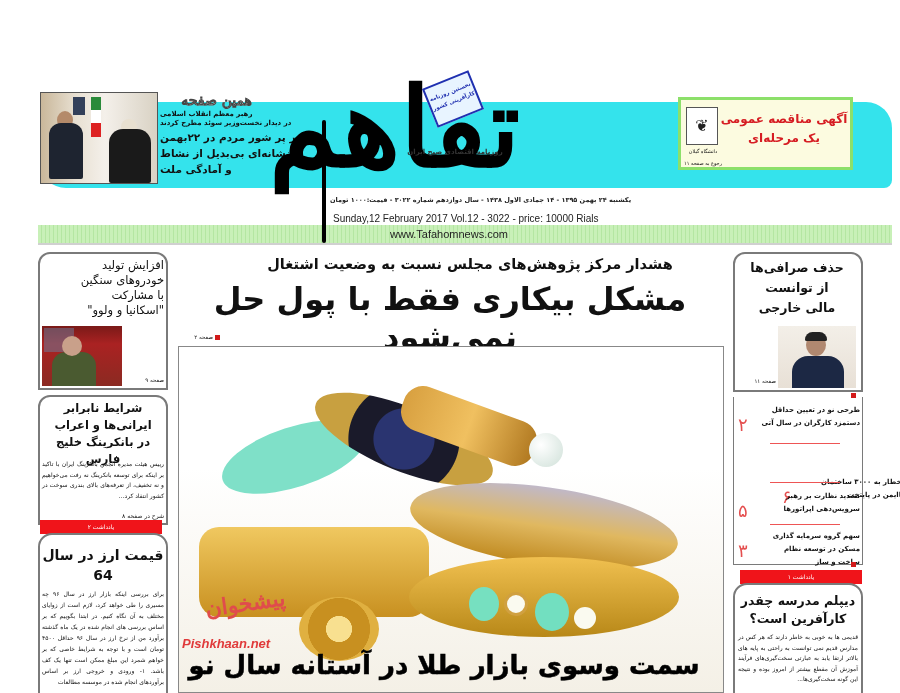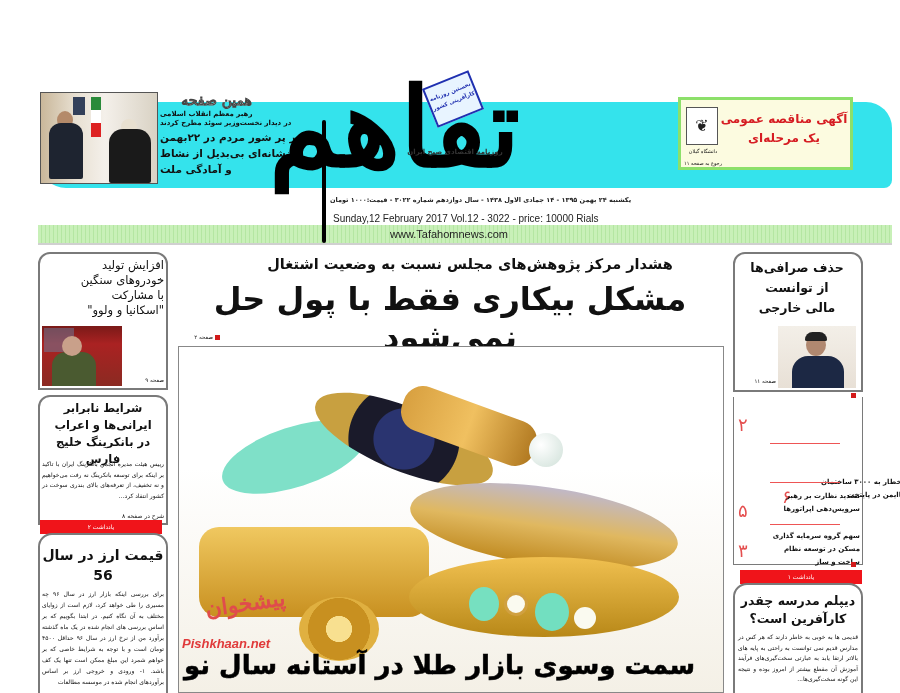--- a/index.html
+++ b/index.html
@@ -44,21 +44,21 @@
   .kicker-main { left: 250px; top: 256px; width: 440px; font-size: 14.5px; font-weight: bold; text-align: center; direction: rtl; }
   .headline-main { left: 180px; top: 280px; width: 540px; font-size: 32px; font-weight: bold; text-align: center; direction: rtl; font-family: "DejaVu Sans", sans-serif; letter-spacing: -1px; }
   .page-ref-main { left: 180px; top: 334px; width: 40px; font-size: 5.5px; direction: rtl; }
   .page-ref-main .sq { display:inline-block; width:5px; height:5px; background:#d21a1a; margin-left:2px; vertical-align: middle; }
 
   
   .photo-main { left: 178px; top: 346px; width: 546px; height: 347px; border: 1px solid #888; background: linear-gradient(180deg,#ffffff 0%,#ffffff 35%,#f4f0e6 100%); overflow: hidden; }
   .jw { position: absolute; border-radius: 50%; }
   .watermark-fa { left: 205px; top: 590px; font-size: 22px; color: #e04c4c; font-weight: bold; font-family: "DejaVu Serif", serif; transform: rotate(-8deg); direction: rtl; }
   .watermark-en { left: 182px; top: 636px; font-family: Liberation Sans, sans-serif; font-weight: bold; font-size: 13px; color: #e03a3a; font-style: italic; }
-  .photo-caption { left: 184px; top: 650px; width: 520px; font-size: 26px; font-weight: bold; color: #000; direction: rtl; text-align: left; -webkit-text-stroke: 0.5px #000; }
+  .photo-caption { left: 184px; top: 650px; width: 520px; font-size: 26px; font-weight: bold; color: #000; direction: rtl; text-align: center; -webkit-text-stroke: 0.5px #000; }
 
   
   .box { border: 2px solid #7a7a7a; border-radius: 12px 12px 0 0; background: #fff; }
   .box-l1 { left: 38px; top: 252px; width: 130px; height: 138px; }
   .box-l1-title { left: 42px; top: 258px; width: 122px; font-size: 11.5px; font-weight: normal; direction: rtl; line-height: 15px; }
   .box-l1-photo { left: 42px; top: 326px; width: 80px; height: 60px; background: linear-gradient(180deg,#7a1a18 0%,#a22 30%,#8b2a22 100%); overflow: hidden; }
   .box-l1-photo .f { position:absolute; left:20px; top:10px; width:20px; height:20px; background:#c9a08a; border-radius:50%; }
   .box-l1-photo .b { position:absolute; left:10px; top:26px; width:44px; height:36px; background:#4a5a30; border-radius:14px 14px 0 0; }
   .box-l1-photo .sh { position:absolute; left:2px; top:2px; width:30px; height:24px; background:#6a7fa0; opacity:.5; }
   .page-ref-l1 { left: 124px; top: 377px; width: 40px; font-size: 5.5px; direction: rtl; }
@@ -179,41 +179,42 @@
   <div>شرایط نابرابر</div>
   <div>ایرانی‌ها و اعراب</div>
   <div>در بانکرینگ خلیج فارس</div>
 </div>
 <div class="abs box-l2-body">رییس هیئت مدیره انجمن بانکرینگ ایران با تاکید بر اینکه برای توسعه بانکرینگ نه رفت می‌خواهیم و نه تخفیف، از تعرفه‌های بالای بندری سوخت در کشور انتقاد کرد...</div>
 <div class="abs box-l2-ref">شرح در صفحه ۸</div>
 
 <div class="abs red-tab red-tab-l">یادداشت ۲</div>
 <div class="abs box box-l3"></div>
 <div class="abs box-l3-title">
-  <div>قیمت ارز در سال 56</div>
+  <div>قیمت ارز در سال 64</div>
 </div>
 <div class="abs box-l3-body">برای بررسی اینکه بازار ارز در سال ۹۶ چه مسیری را طی خواهد کرد، لازم است از زوایای مختلف به آن نگاه کنیم. در ابتدا بگوییم که بر اساس بررسی های انجام شده در یک ماه گذشته برآورد من از نرخ ارز در سال ۹۶ حداقل ۴۵۰۰ تومان است و با توجه به شرایط خاصی که بر خواهم شمرد این مبلغ ممکن است تنها یک کف باشد. ۱- ورودی و خروجی ارز بر اساس برآوردهای انجام شده در موسسه مطالعات</div>
 
 <div class="abs box box-r1"></div>
 <div class="abs box-r1-title">
   <div>حذف صرافی‌ها</div>
   <div>از توانست</div>
   <div>مالی خارجی</div>
 </div>
 <div class="abs box-r1-photo">
     <div class="b"></div>
     <div class="f"></div>
     <div class="hair"></div>
   </div>
 <div class="abs page-ref-r1">صفحه ۱۱</div>
 
 <div class="abs toc"></div>
 <div class="abs toc-sq" style="left:851px;top:393px;"></div>
 
 <div class="abs toc-item" style="top:404px;">
+  <div class="t">طرحی نو در تعیین حداقل دستمزد کارگران در سال آتی</div>
   <div class="n">۲</div>
 </div>
 <div class="abs toc-div" style="top:443px;"></div>
 <div class="abs toc-item" style="top:476px;margin-left:44px;">
   <div class="t">اخطار به ۳۰۰۰ ساختمان ناایمن در پایتخت</div>
   <div class="n">۶</div>
 </div>
 <div class="abs toc-div" style="top:482px;"></div>
 <div class="abs toc-item" style="top:490px;">
   <div class="t">تشدید نظارت بر رهبر سرویس‌دهی اپراتورها</div>

